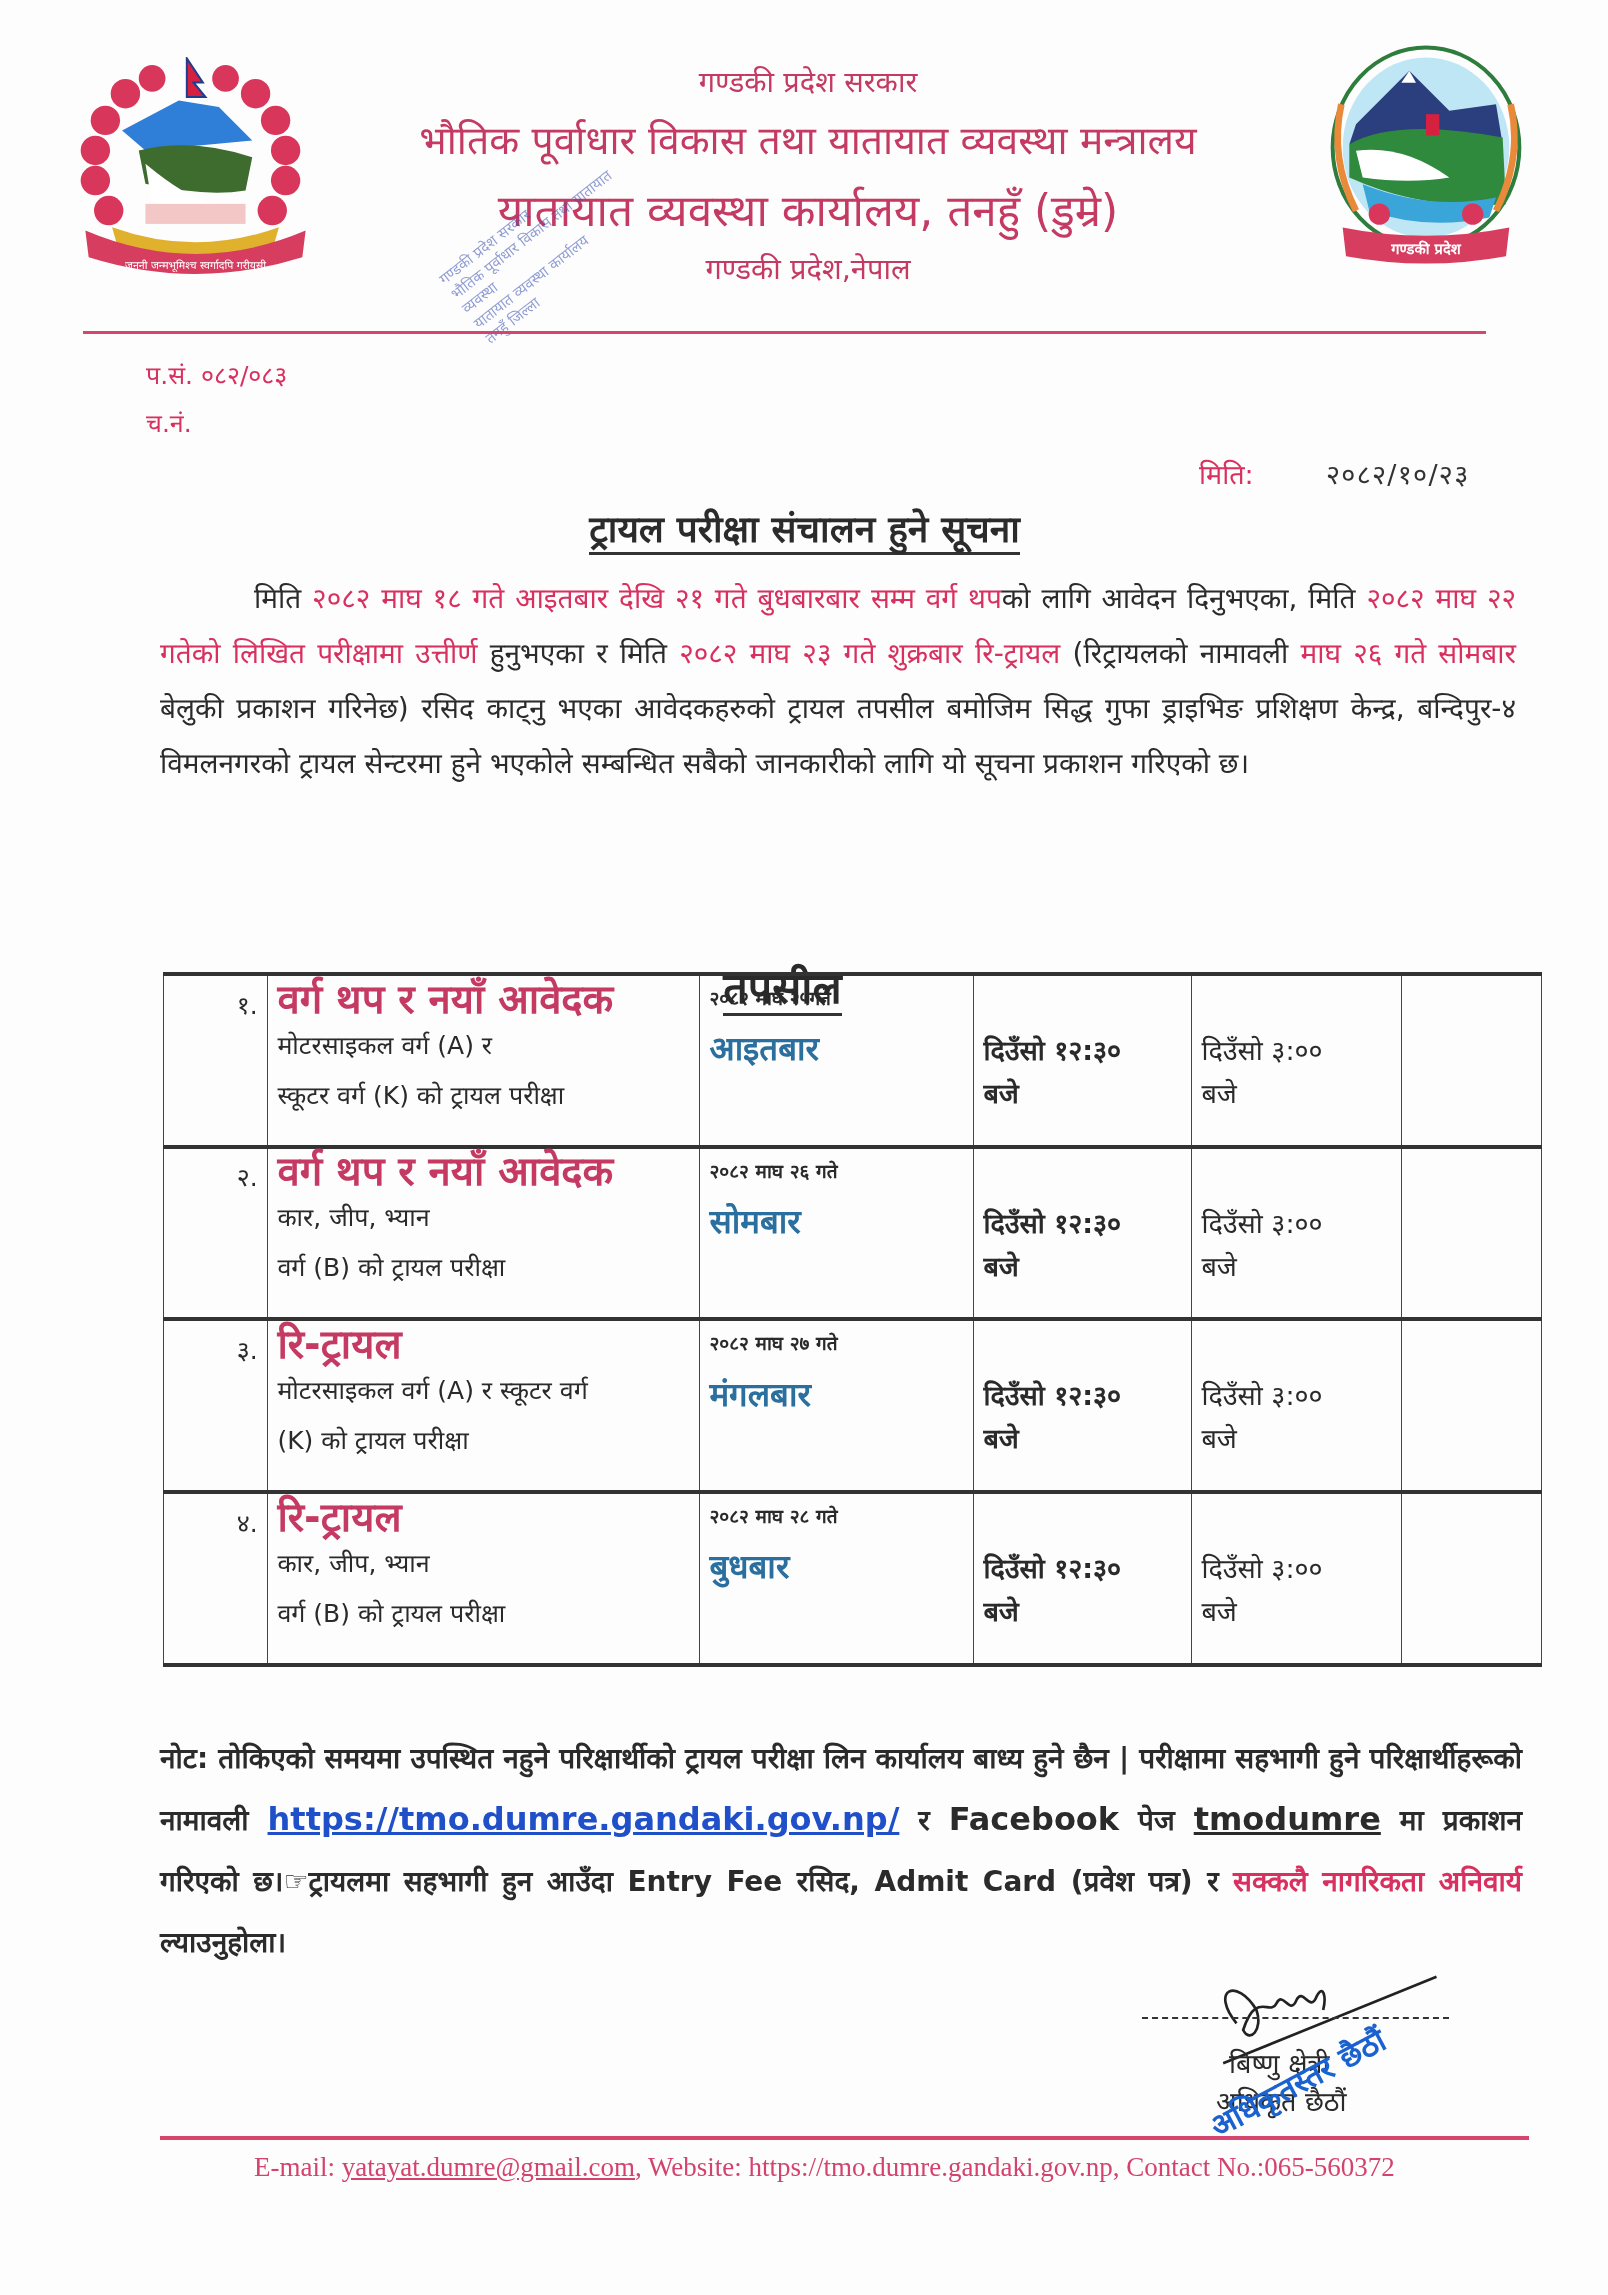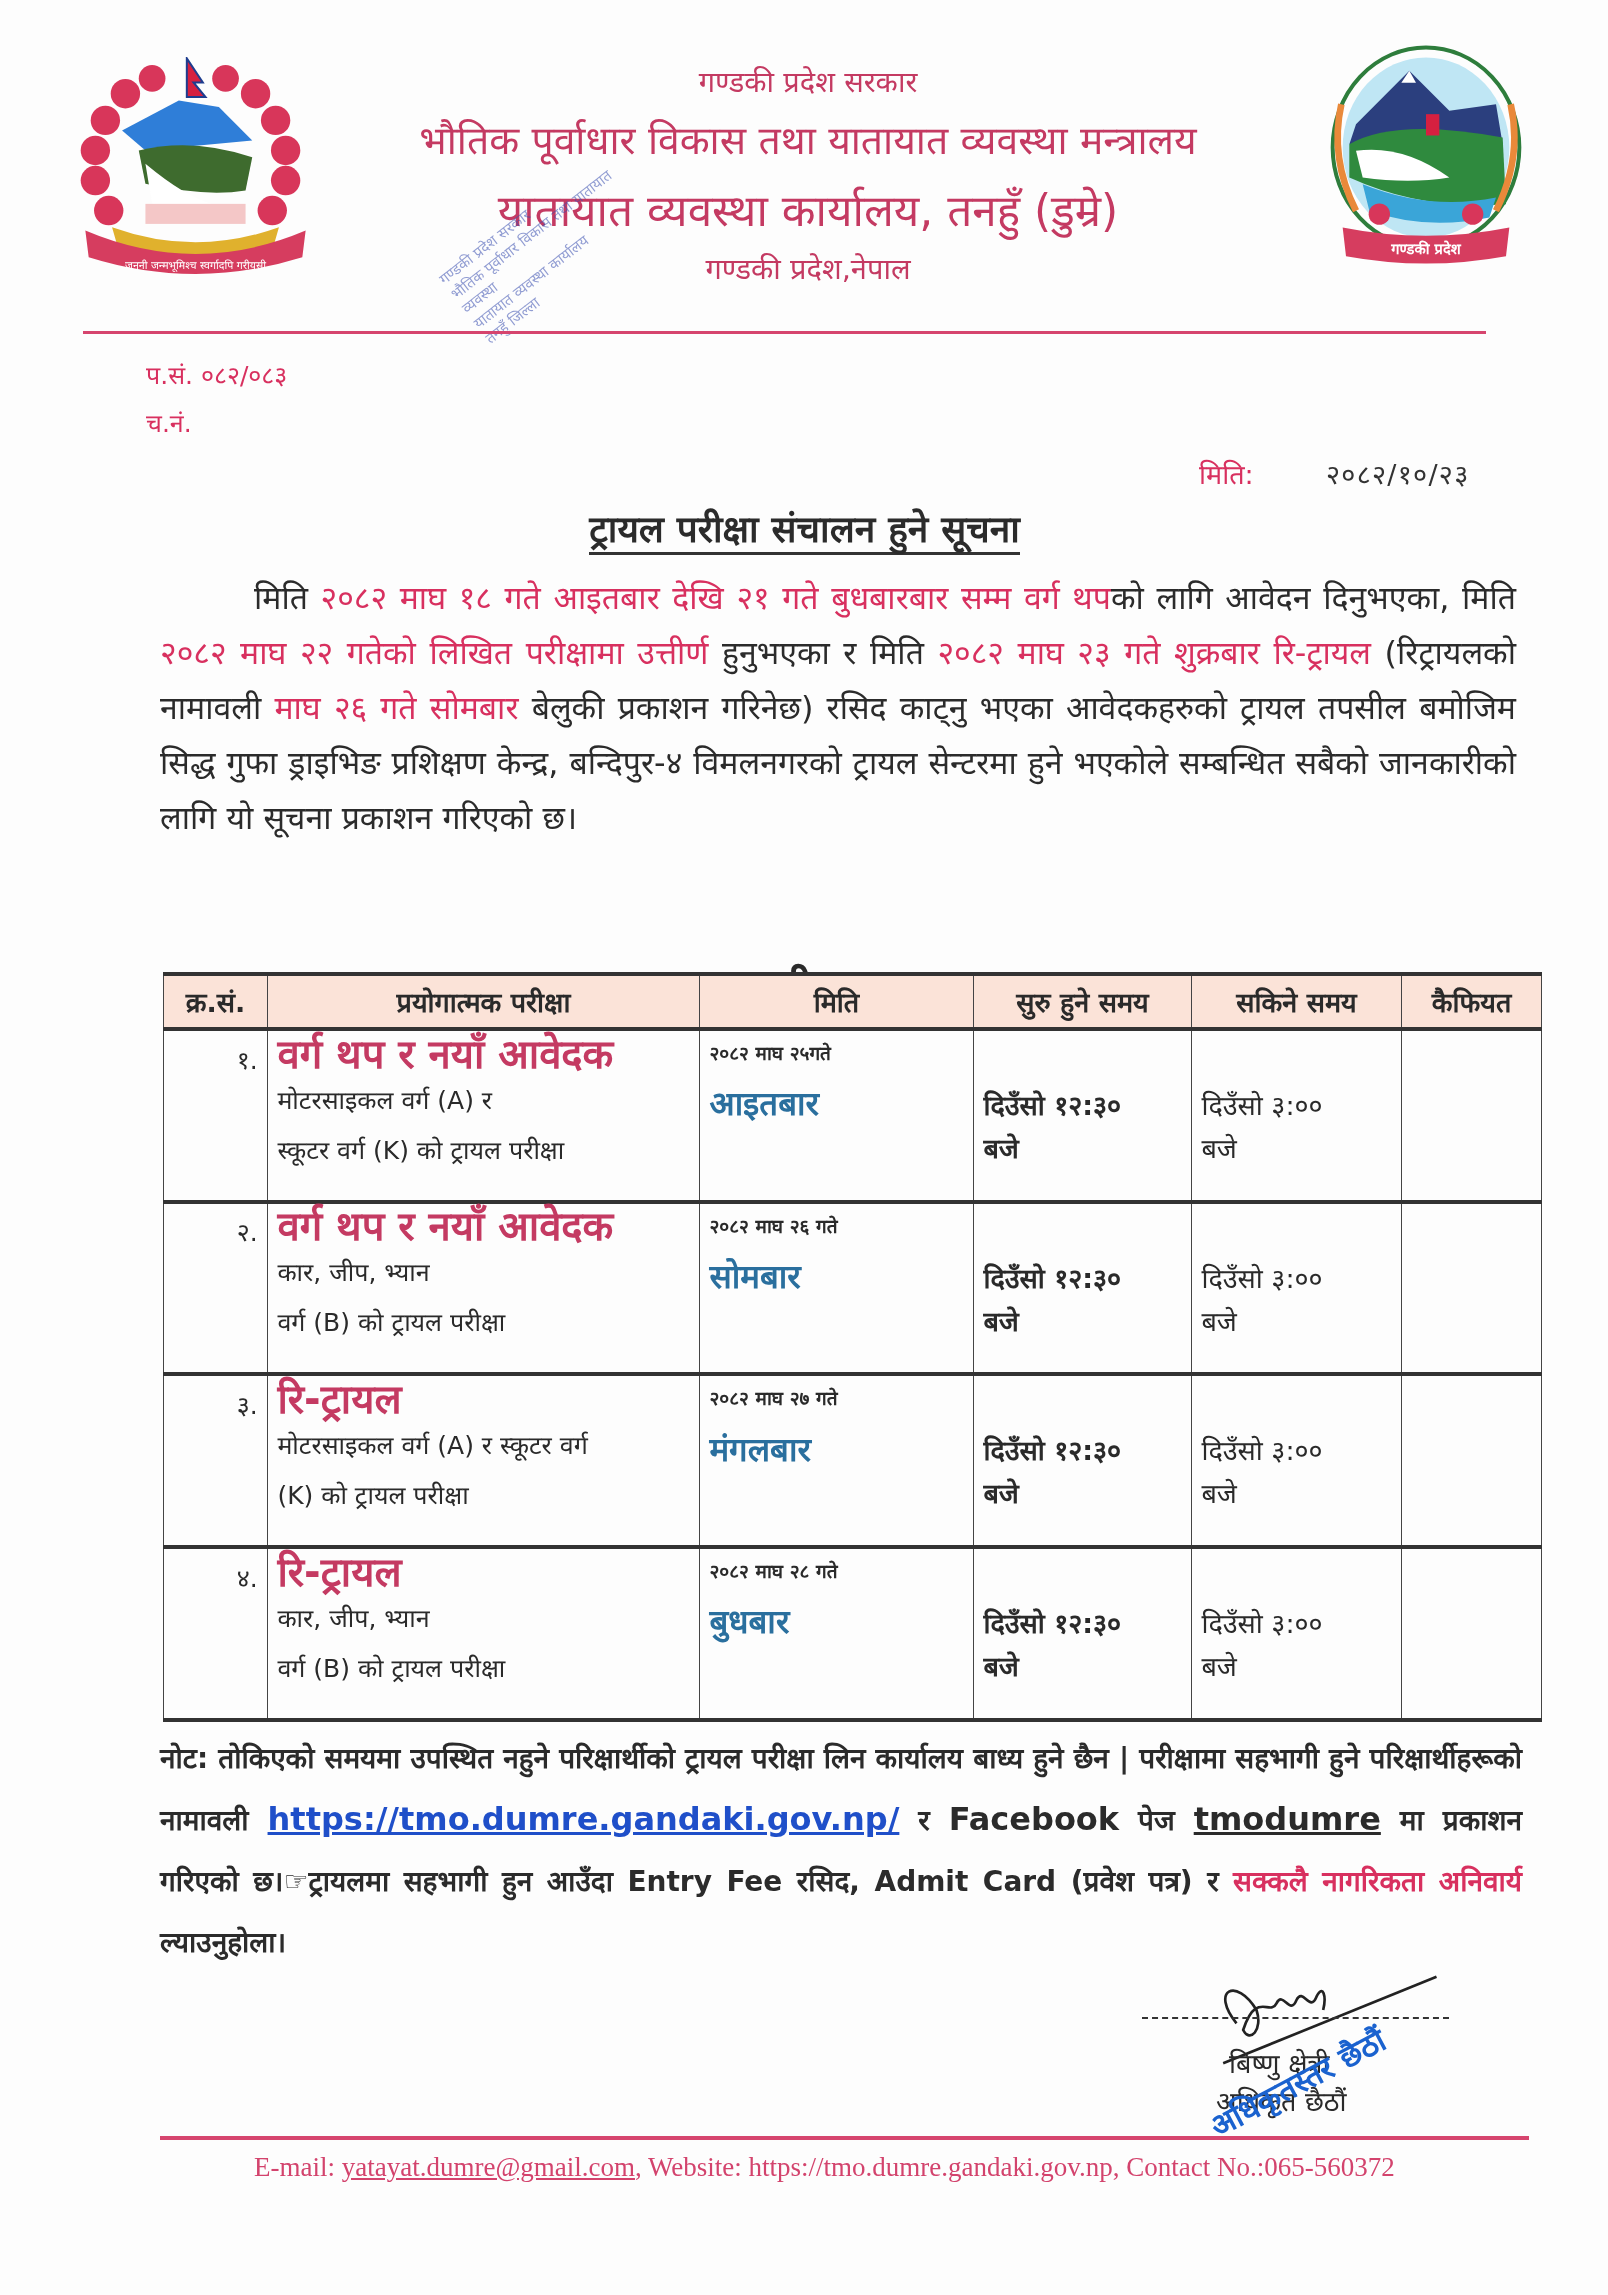--- a/index.html
+++ b/index.html
@@ -29,21 +29,21 @@
   #ref-no { top: 357px; }
   #disp-no { top: 405px; }
   #date-label { position: absolute; left: 1199px; top: 455px; font-size: 27px; color: #d8305f; }
   #date-value { position: absolute; left: 1326px; top: 455px; font-size: 27px; color: #333; letter-spacing: 1.3px; }
 
   
   #notice-title { position: absolute; left: 0; width: 1609px; top: 502px; text-align: center; font-size: 37px; font-weight: bold; color: #2b2b2b; }
   #notice-title span { border-bottom: 3.3px solid #333; padding-bottom: 1px; }
 
   
-  .para { position: absolute; left: 160px; width: 1356px; top: 571px; font-size: 32px; line-height: 55px; text-align: justify; text-indent: 94px; color: #2b2b2b; }
+  .para { position: absolute; left: 160px; width: 1356px; top: 571px; font-size: 28px; line-height: 55px; text-align: justify; text-indent: 94px; color: #2b2b2b; }
 
   
   #tapsil-title { position: absolute; left: 0; width: 1565px; top: 957px; text-align: center; font-size: 43px; font-weight: bold; }
   #tapsil-title span { border-bottom: 3.3px solid #333; }
 
   
   table.sched { position: absolute; left: 163px; top: 972px; width: 1377px; border-collapse: collapse; table-layout: fixed; }
   .sched th, .sched td { border-left: 1.3px solid #444; border-right: 1.3px solid #444; vertical-align: top; padding: 0 9.4px; }
   .sched tr { border-top: 4.7px solid #333; border-bottom: 4.7px solid #333; }
   .sched th { background: #fbe3d8; height: 51px; font-size: 27px; font-weight: bold; text-align: center; vertical-align: middle; }
@@ -154,28 +154,20 @@
 <table class="sched">
   <colgroup>
     <col style="width:104px">
       <col style="width:432px">
       <col style="width:274px">
       <col style="width:218px">
       <col style="width:210px">
       <col style="width:140px">
   </colgroup>
   <tbody>
-      <tr>
-    <th>क्र.सं.</th>
-    <th>प्रयोगात्मक परीक्षा</th>
-    <th>मिति</th>
-    <th>सुरु हुने समय</th>
-    <th>सकिने समय</th>
-    <th>कैफियत</th>
-  </tr>
   <tr>
     <td class="c-sn">१.</td>
     <td>
       <span class="c-cat-title">वर्ग थप र नयाँ आवेदक</span>
       <span class="c-cat-line">मोटरसाइकल वर्ग (A) र</span>
       <span class="c-cat-line" style="line-height:47px">स्कूटर वर्ग  (K) को ट्रायल परीक्षा</span>
     </td>
     <td>
       <span class="c-date">२०८२ माघ २५गते</span>
       <span class="c-day">आइतबार</span>

